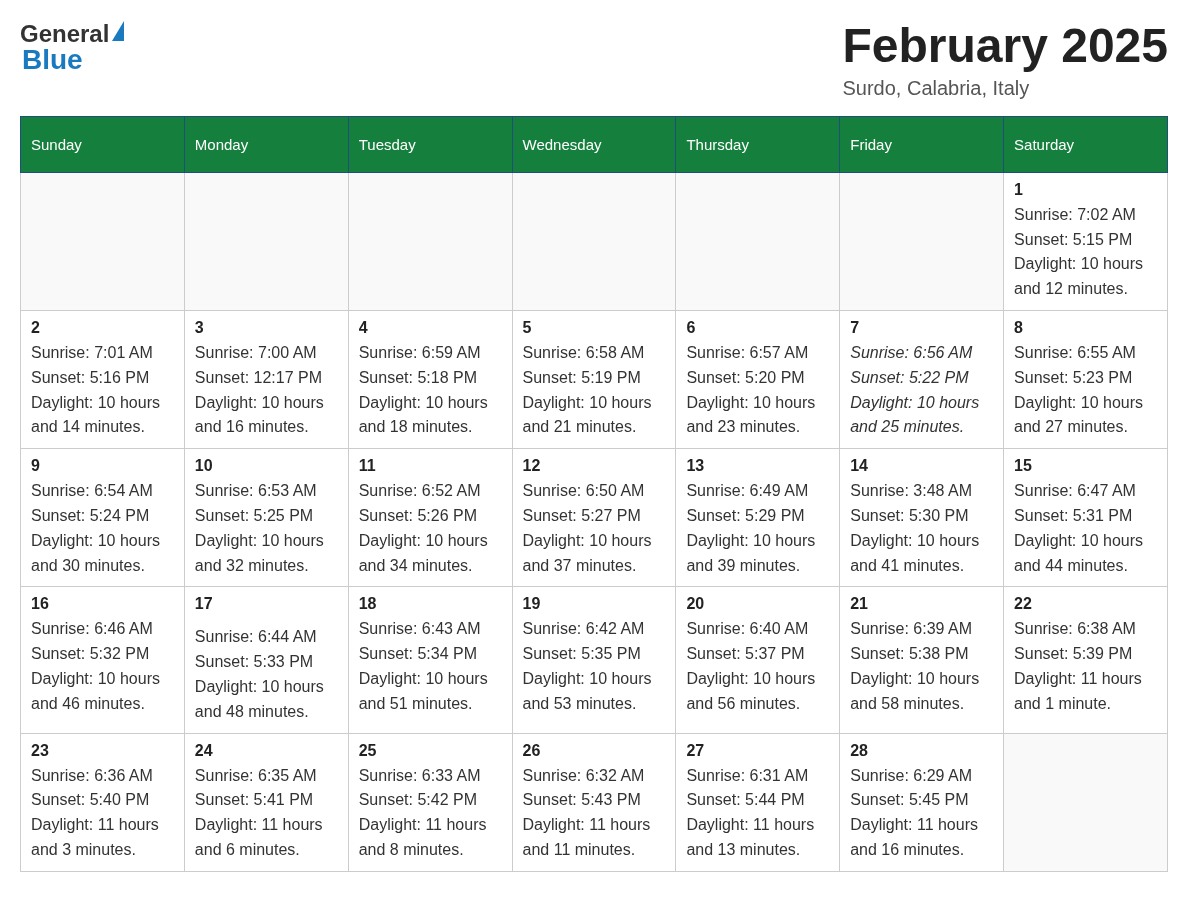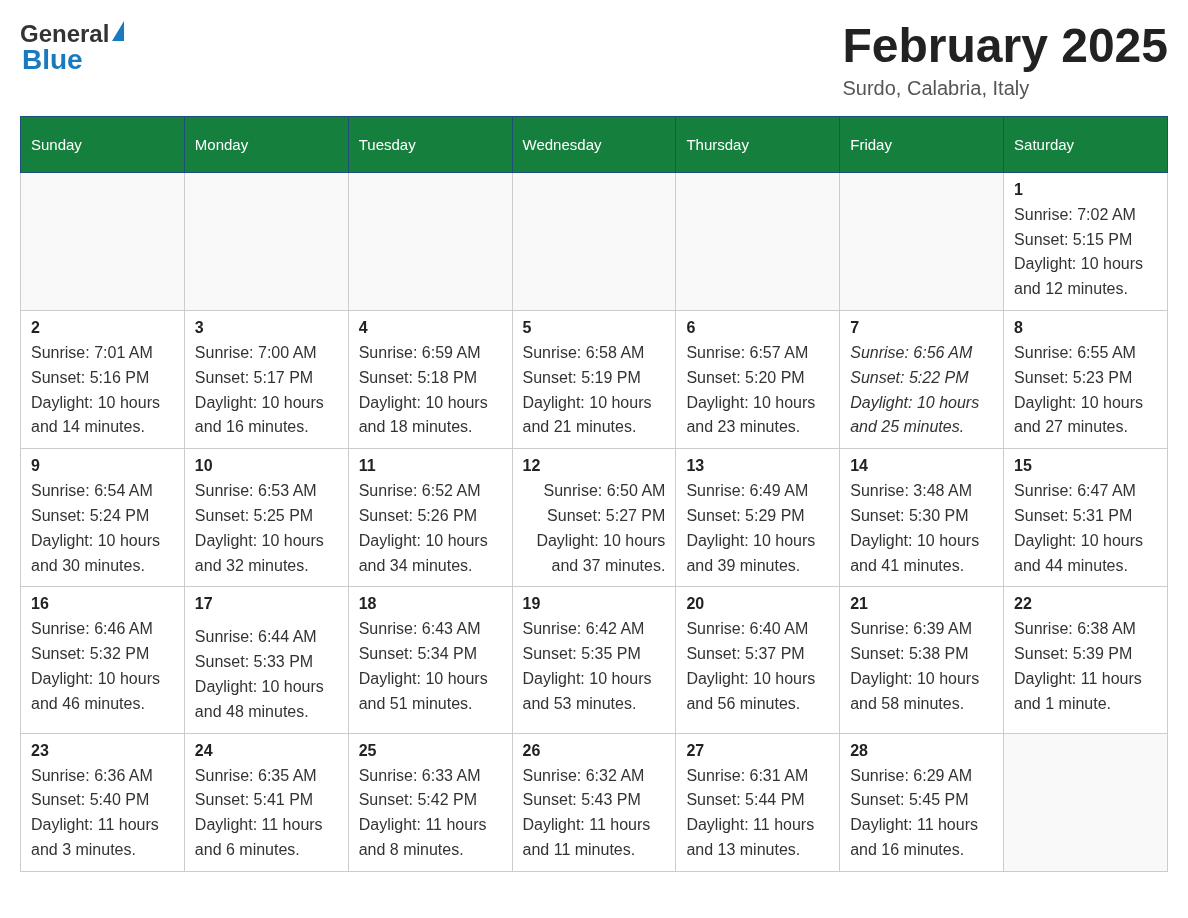--- a/index.html
+++ b/index.html
@@ -153,21 +153,21 @@
         <td>
           <span class="day-number">2</span>
           <div class="day-info" style="white-space: pre-line;">Sunrise: 7:01 AM
 Sunset: 5:16 PM
 Daylight: 10 hours
 and 14 minutes.</div>
         </td>
         <td>
           <span class="day-number">3</span>
           <div class="day-info" style="white-space: pre-line;">Sunrise: 7:00 AM
-Sunset: 5:17 PM
+Sunset: 12:17 PM
 Daylight: 10 hours
 and 16 minutes.</div>
         </td>
         <td>
           <span class="day-number">4</span>
           <div class="day-info" style="white-space: pre-line;">Sunrise: 6:59 AM
 Sunset: 5:18 PM
 Daylight: 10 hours
 and 18 minutes.</div>
         </td>
@@ -217,21 +217,21 @@
         </td>
         <td>
           <span class="day-number">11</span>
           <div class="day-info" style="white-space: pre-line;">Sunrise: 6:52 AM
 Sunset: 5:26 PM
 Daylight: 10 hours
 and 34 minutes.</div>
         </td>
         <td>
           <span class="day-number">12</span>
-          <div class="day-info" style="white-space: pre-line; text-align: right;">Sunrise: 6:50 AM
+          <div class="day-info" style="white-space: pre-line;">Sunrise: 6:50 AM
 Sunset: 5:27 PM
 Daylight: 10 hours
 and 37 minutes.</div>
         </td>
         <td>
           <span class="day-number">13</span>
           <div class="day-info" style="white-space: pre-line;">Sunrise: 6:49 AM
 Sunset: 5:29 PM
 Daylight: 10 hours
 and 39 minutes.</div>

